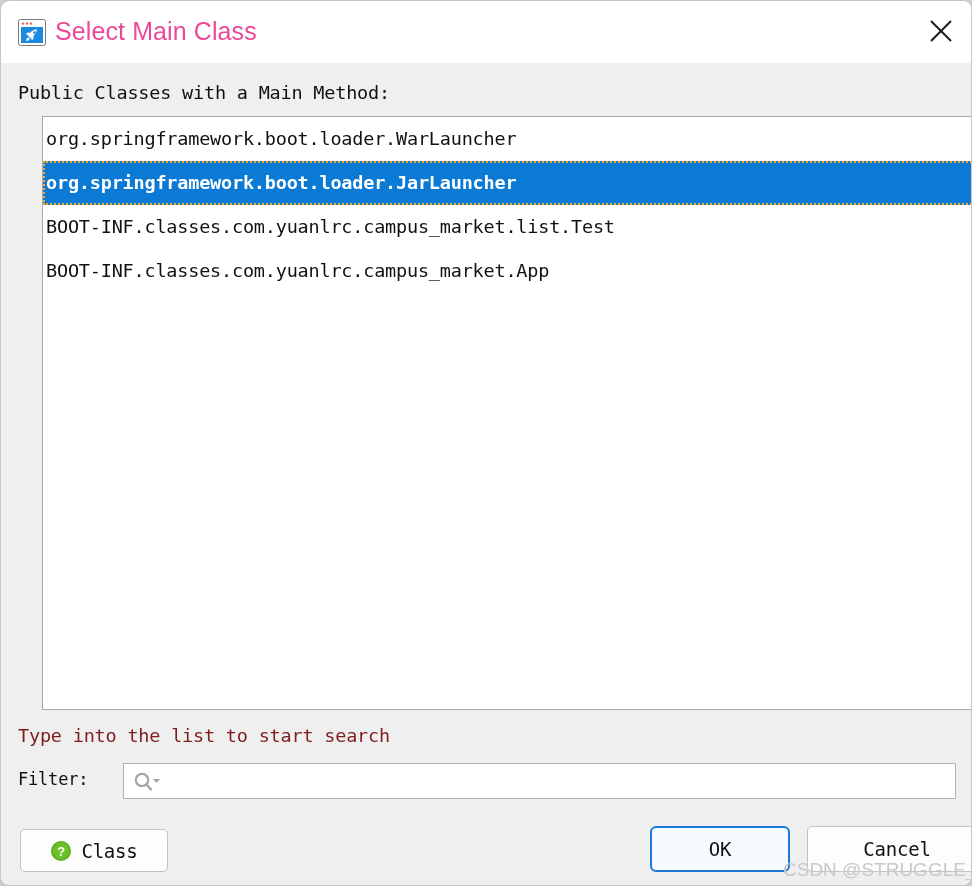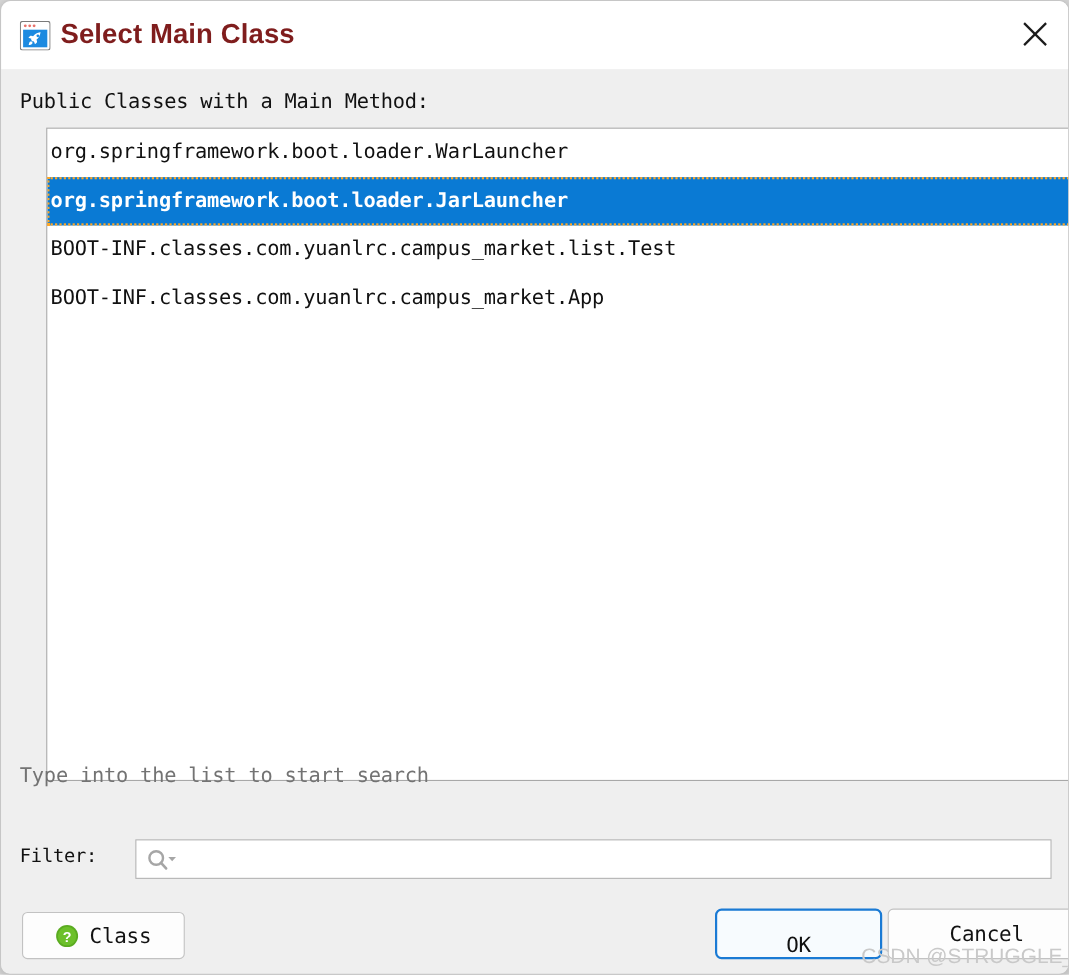--- a/index.html
+++ b/index.html
@@ -43,25 +43,24 @@
     left: 17px;
     top: 18px;
     width: 28px;
     height: 27px;
   }
   #title-text {
     position: absolute;
     left: 54px;
     top: 16px;
     font-size: 25px;
-    color: #7f1d1d;
+    color: #ec4899;
     letter-spacing: 0.1px;
     white-space: nowrap;
     font-family: "Liberation Sans", sans-serif;
-    font-weight: bold;
   }
   #close-button {
     position: absolute;
     right: 0px;
     top: 0px;
     width: 64px;
     height: 60px;
     display: flex;
     align-items: center;
     justify-content: center;
@@ -124,23 +123,23 @@
     color: #ffffff;
     outline: 2px dotted #ffa726;
     outline-offset: -2px;
     font-weight: bold;
   }
 
   
   #search-hint {
     position: absolute;
     left: 17px;
-    top: 632px;
+    top: 662px;
     font-size: 18.5px;
-    color: #737373;
+    color: #7f1d1d;
     white-space: nowrap;
     letter-spacing: -0.2px;
   }
 
   
   #filter-label {
     position: absolute;
     left: 17px;
     top: 706px;
     font-size: 17px;
@@ -203,26 +202,25 @@
     gap: 9px;
   }
   #help-icon {
     width: 22px;
     height: 22px;
     flex: 0 0 auto;
   }
   #ok-button {
     left: 649px;
     top: 763px;
-    width: 152px;
+    width: 140px;
     height: 46px;
     background: #f7fbfe;
     border: 2px solid #1a7ad4;
     border-radius: 6px;
-    align-items: flex-end;
   }
   #cancel-button {
     left: 806px;
     top: 763px;
     width: 180px;
     height: 46px;
   }
 
   
   #watermark {

